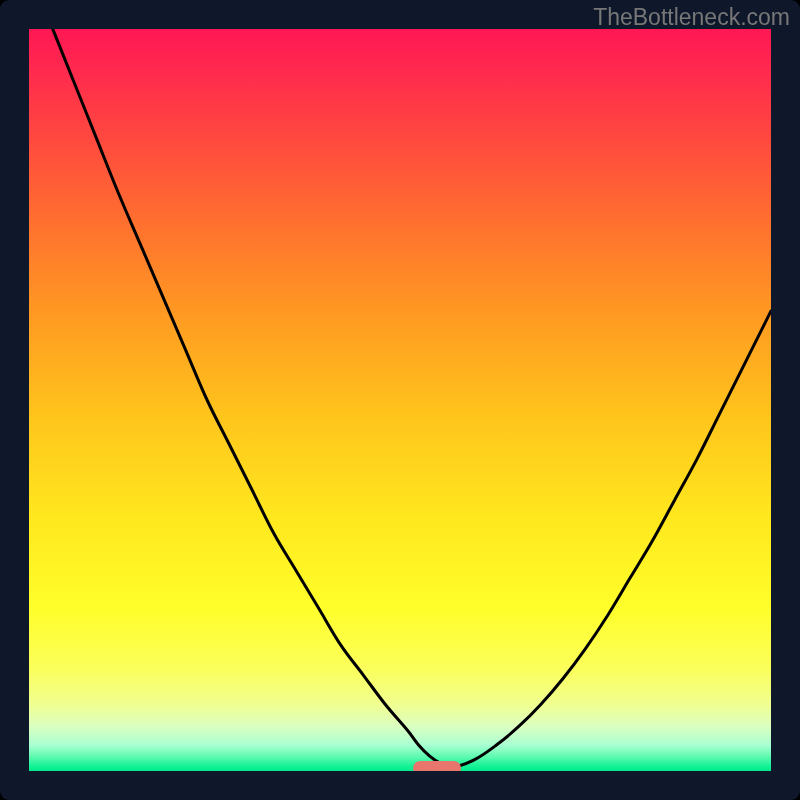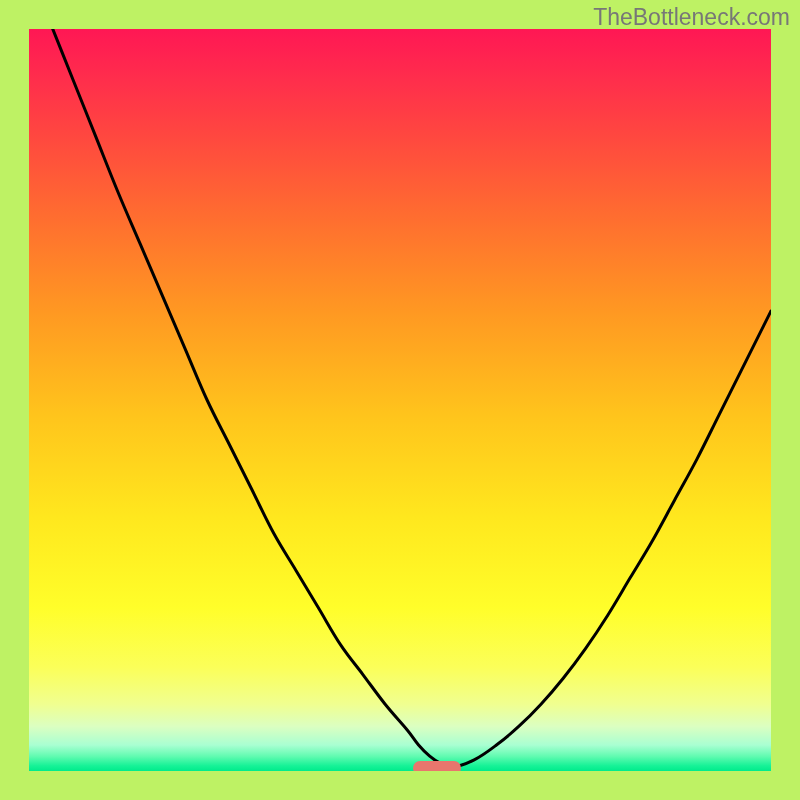--- a/index.html
+++ b/index.html
@@ -8,21 +8,22 @@
     width: 800px;
     height: 800px;
     background: #000;
     overflow: hidden;
     font-family: Arial, Helvetica, sans-serif;
   }
   .container {
     position: relative;
     width: 800px;
     height: 800px;
-    background: #bef264;
+    background: #0f172a;
+    border-radius: 9px;
   }
   .watermark {
     position: absolute;
     top: 4px;
     right: 10px;
     color: #777;
     font-size: 23px;
     font-weight: 500;
     letter-spacing: 0px;
     z-index: 5;

